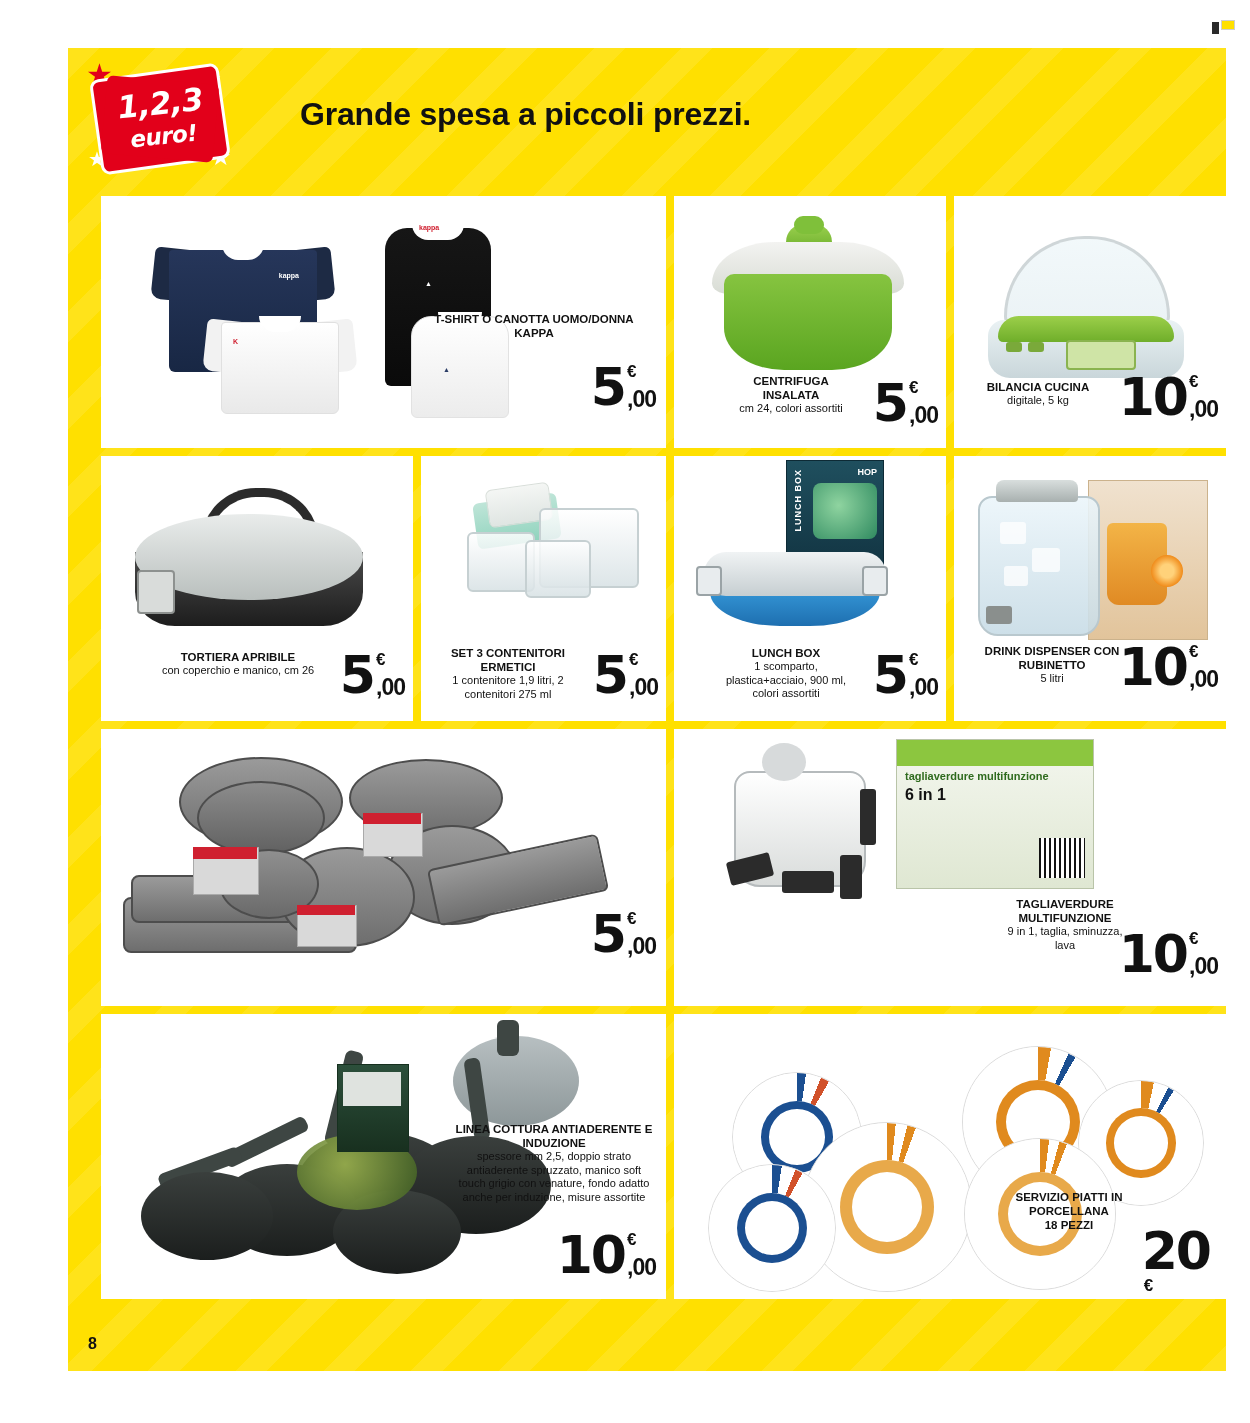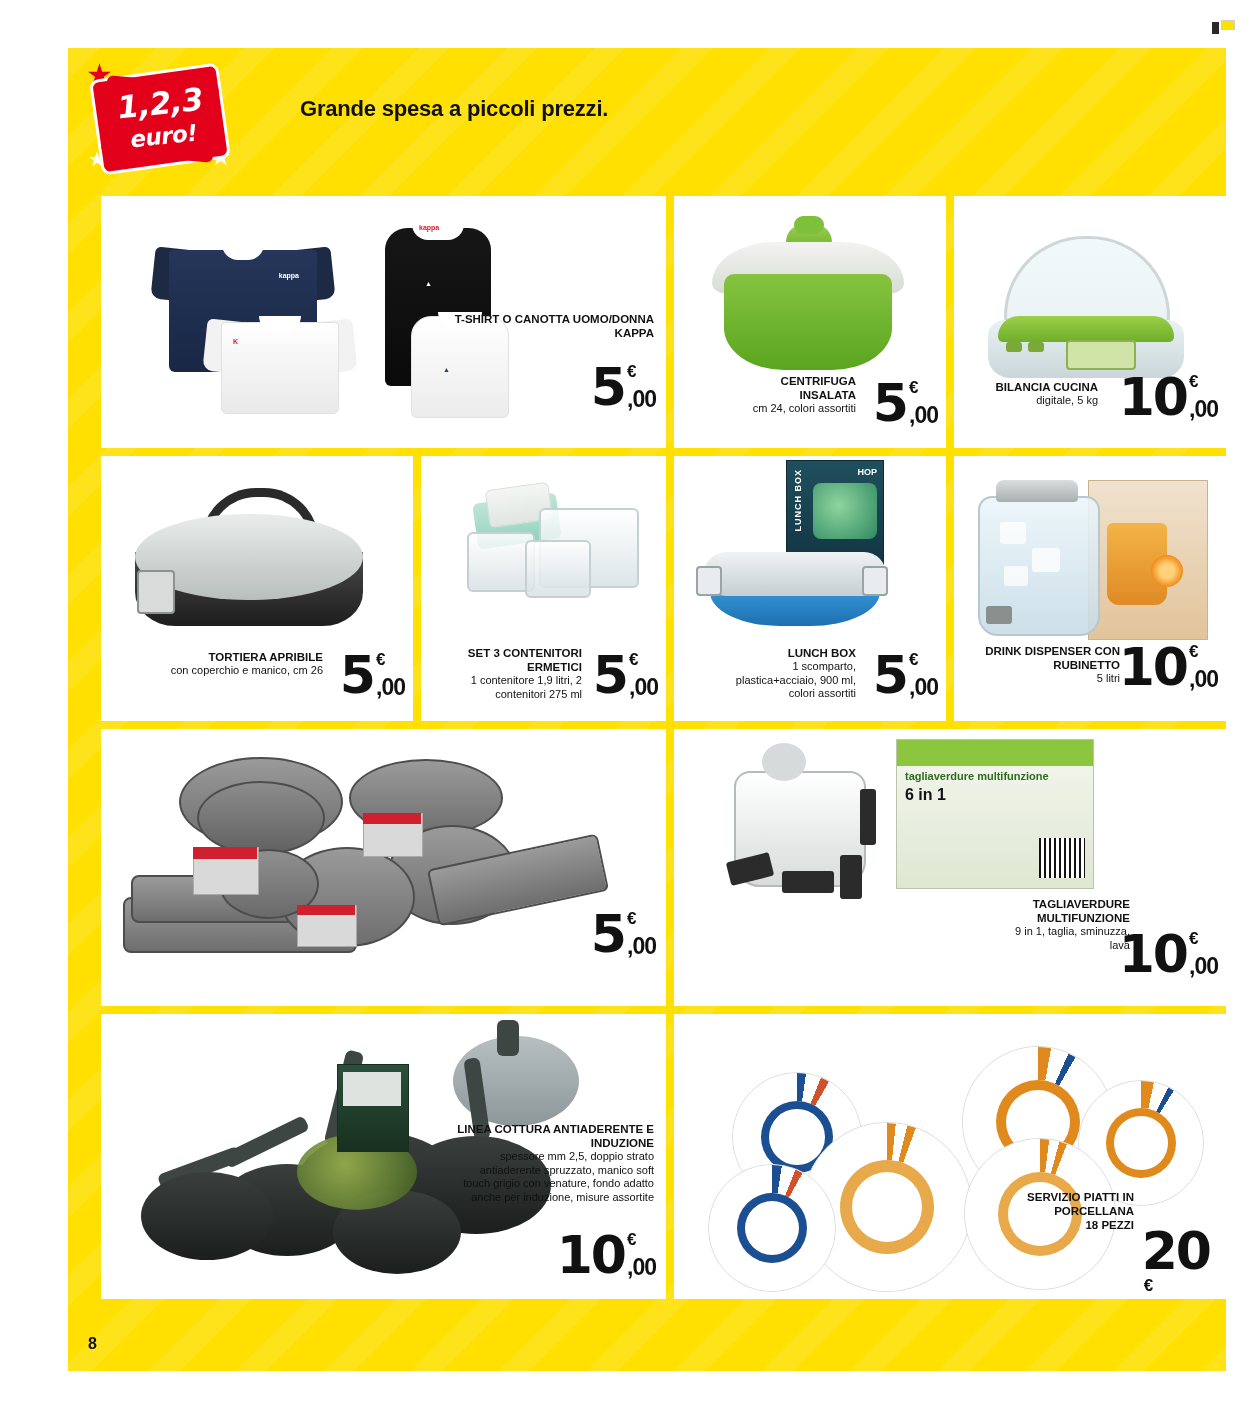--- a/index.html
+++ b/index.html
@@ -113,21 +113,21 @@
   }
   .logo123 .s1 { left: 6px; top: 2px; font-size: 30px; color:#e2001a; }
   .logo123 .s2 { left: 122px; top: 6px; font-size: 22px; color:#ffffff; }
   .logo123 .s3 { left: 8px; top: 86px; font-size: 20px; color:#ffffff; }
   .logo123 .s4 { left: 130px; top: 84px; font-size: 24px; color:#ffffff; }
 
   .header-title {
     position: absolute;
     left: 232px;
     top: 48px;
-    font-size: 22px;
+    font-size: 32px;
     font-weight: bold;
     color: #111111;
     letter-spacing: -0.2px;
   }
 
   
   .tile {
     position: absolute;
     background: #ffffff;
     box-sizing: border-box;
@@ -135,21 +135,21 @@
   }
   .tile .art {
     position: absolute;
     left: 0;
     top: 0;
     right: 0;
     bottom: 0;
   }
   .cap {
     position: absolute;
-    text-align: right;
+    text-align: center;
     font-size: 11.5px;
     line-height: 14px;
     color: #111111;
     font-weight: bold;
   }
   .cap .ttl { text-transform: uppercase; }
   .cap .sub { font-weight: normal; font-size: 11px; line-height: 13.5px; }
   .price {
     position: absolute;
     display: flex;

